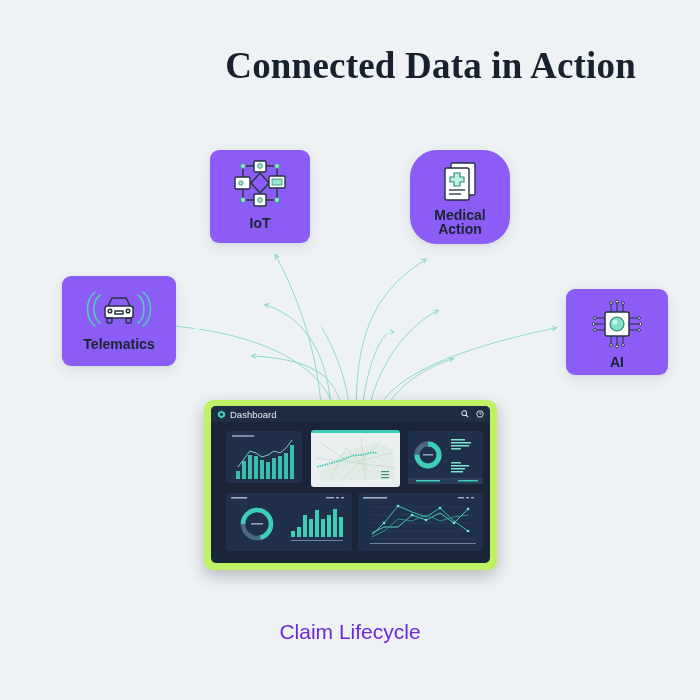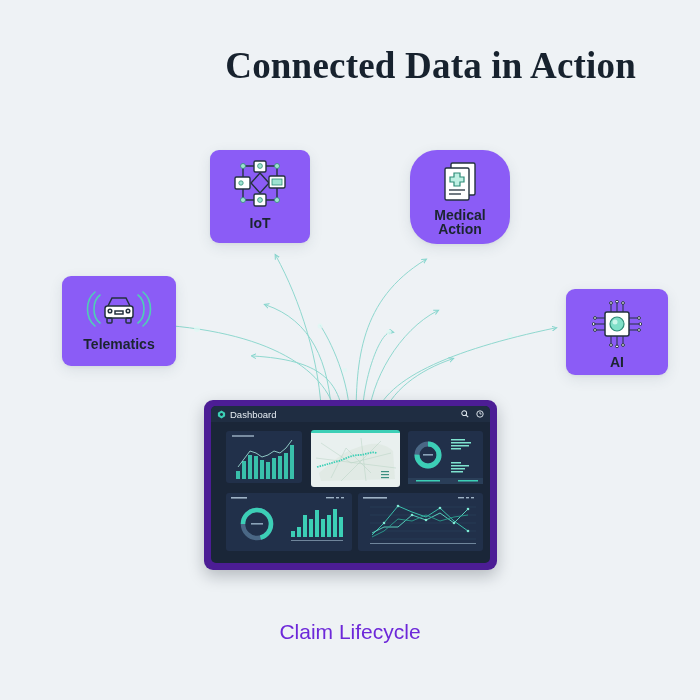--- a/index.html
+++ b/index.html
@@ -24,21 +24,21 @@
   .card svg { display:block; }
   #card-iot { left:210px; top:150px; width:100px; height:93px; }
   #card-med { left:410px; top:150px; width:100px; height:94px;border-radius:27px; }
   #card-tel { left:38px; top:276px; width:114px; height:90px;margin-left:24px; }
   #card-ai  { left:566px; top:289px; width:102px; height:86px;align-items:center; }
 
   .arcs { position:absolute; left:0; top:0; width:700px; height:700px; pointer-events:none; }
 
   .device {
     position:absolute; left:204px; top:400px; width:293px; height:170px;
-    background:#4c1d95; border-radius:9px;
+    background:#bef264; border-radius:9px;
     box-shadow:0 6px 16px rgba(10,20,30,0.25);
   }
   .screen {
     position:absolute; left:7px; top:6px; right:7px; bottom:7px;
     background:#1a2638; border-radius:5px; overflow:hidden;
   }
   .topbar {
     position:absolute; left:0; top:0; right:0; height:16px;
     background:#1f2d42; display:flex; align-items:center; padding:0 6px;
   }

